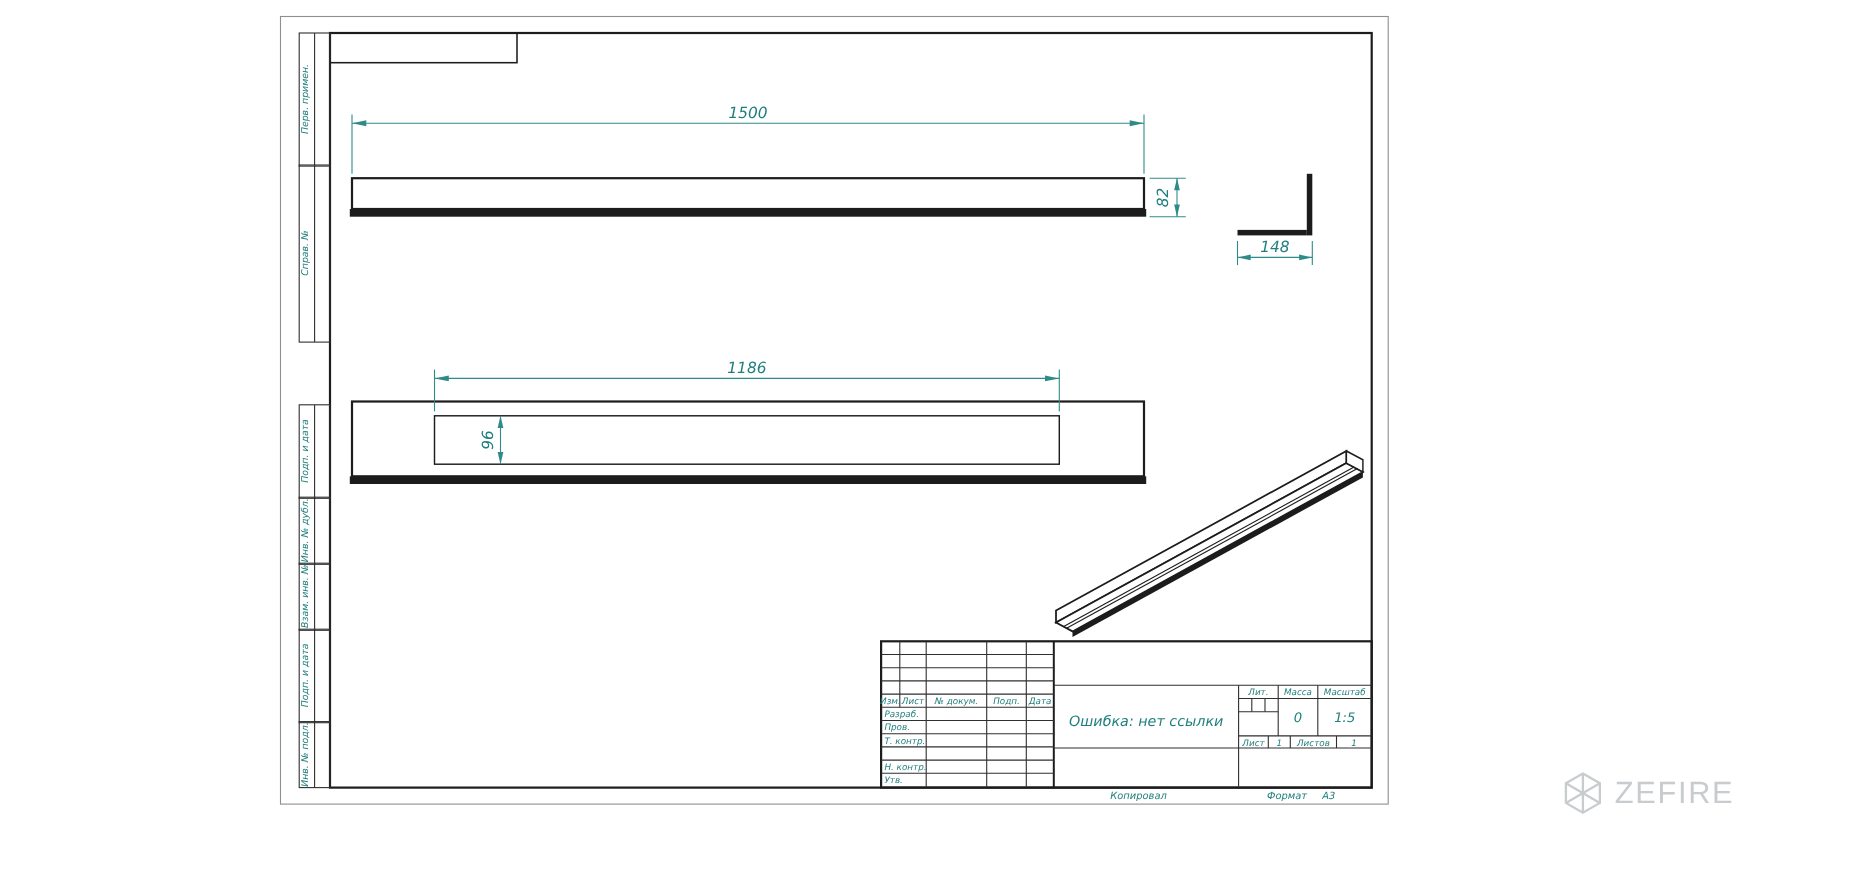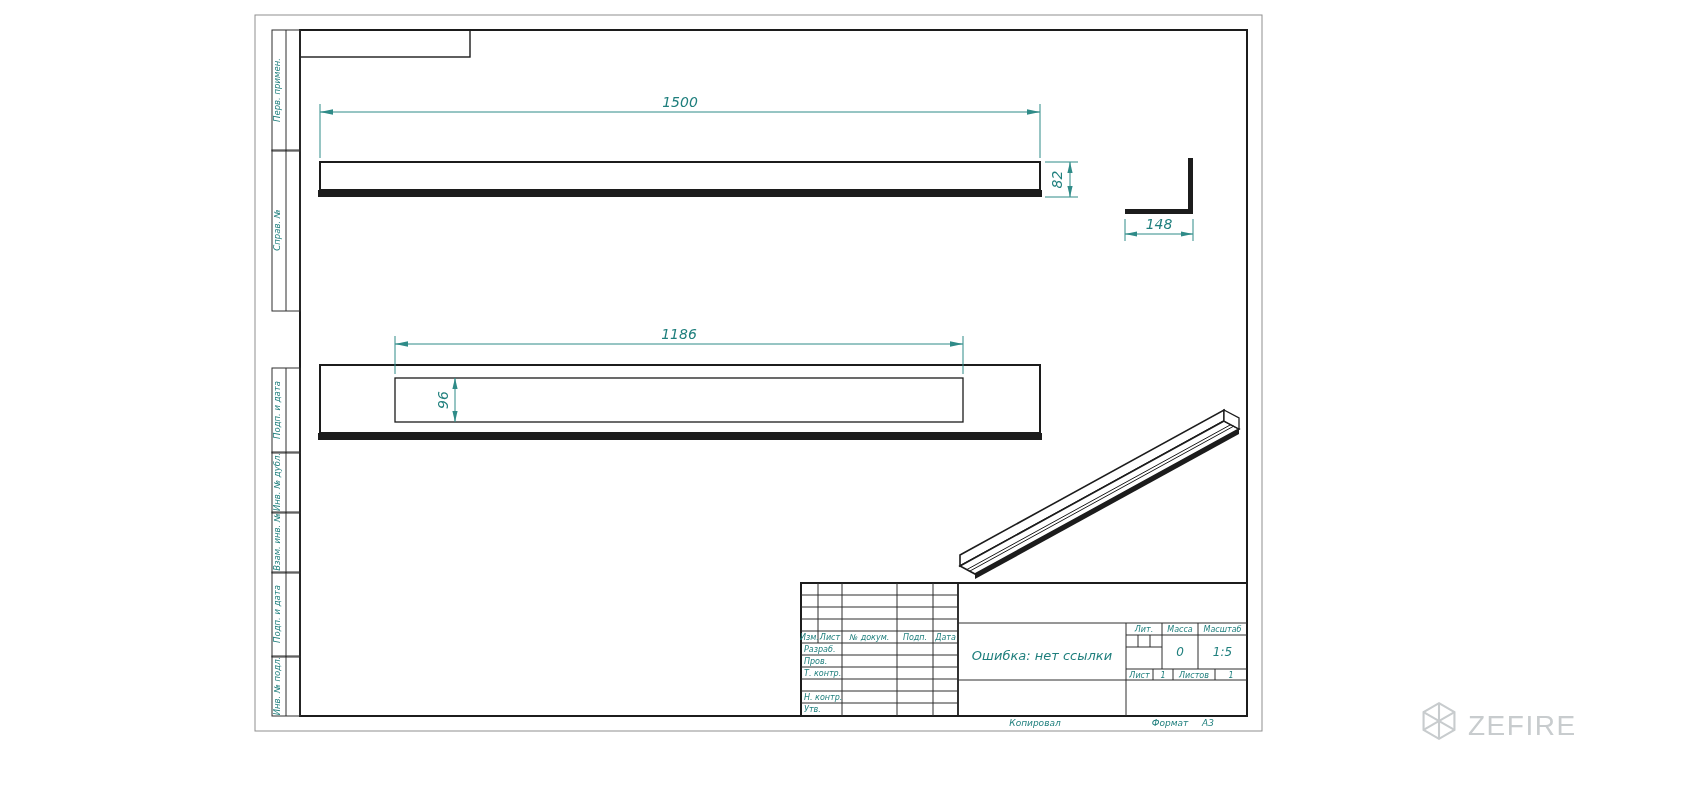--- a/index.html
+++ b/index.html
@@ -20,21 +20,21 @@
   
   .t-dim  { font:italic 14px "DejaVu Sans", sans-serif; fill:#1f7f7d; text-anchor:middle; }
   .t-side { font:italic 8.5px "DejaVu Sans", sans-serif; fill:#1f7f7d; text-anchor:middle; }
   .t-tb   { font:italic 8px "DejaVu Sans", sans-serif; fill:#1f7f7d; text-anchor:middle; }
   .t-tb-l { font:italic 8px "DejaVu Sans", sans-serif; fill:#1f7f7d; text-anchor:start; }
   .t-val  { font:italic 12px "DejaVu Sans", sans-serif; fill:#1f7f7d; text-anchor:middle; }
   .t-name { font:italic 13px "DejaVu Sans", sans-serif; fill:#1f7f7d; text-anchor:middle; }
   .t-foot { font:italic 9px "DejaVu Sans", sans-serif; fill:#1f7f7d; text-anchor:middle; }
 
   
-  .watermark { position:absolute; left:1418px; top:700px; display:flex; align-items:flex-end; gap:8px; }
+  .watermark { position:absolute; left:1418px; top:700px; display:flex; align-items:center; gap:8px; }
   .watermark .brand { font-family:"Liberation Sans", sans-serif; font-size:28px; font-weight:500;
                       letter-spacing:1.5px; color:#c8ccce; }
 </style>
 </head>
 <body>
 
 <div class="canvas">
 
   <svg class="sheet-svg" width="1691" height="810" viewBox="0 0 1691 810">
 

